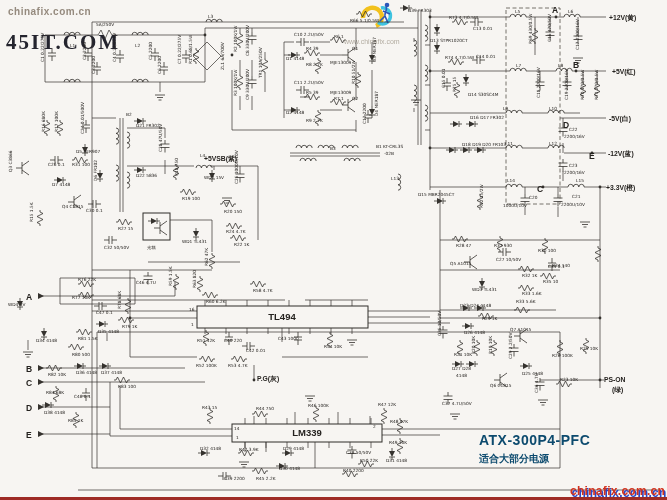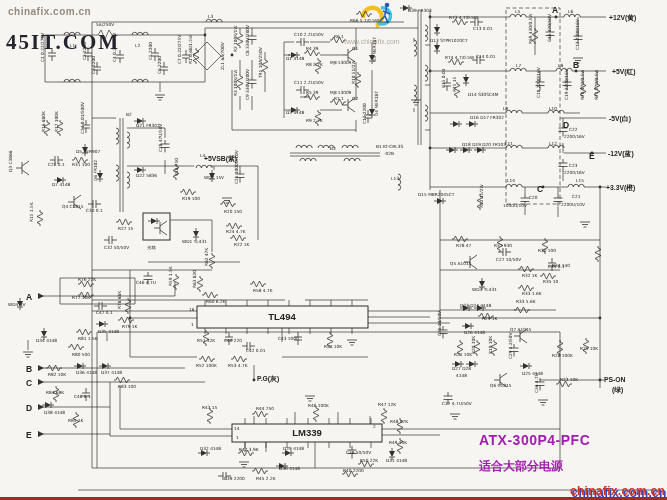--- a/index.html
+++ b/index.html
@@ -2,23 +2,23 @@
 <html><head>
 <meta charset="utf-8">
 <style>
   html,body{margin:0;padding:0;}
   #page{position:relative;width:667px;height:500px;background:#f7f5f2;overflow:hidden;
         font-family:"Liberation Sans",sans-serif;}
   .wm-top{position:absolute;left:8px;top:6px;font-size:10px;font-weight:bold;color:#958a7e;letter-spacing:.5px;}
   .brand{position:absolute;left:6px;top:30px;font-family:"Liberation Serif",serif;font-size:21px;
          font-weight:bold;color:#24242e;letter-spacing:2px;}
   .wm-mid{position:absolute;left:344px;top:38px;font-size:7px;color:#b3aca1;}
-  .titleblock{position:absolute;left:479px;top:432px;color:#a21caf;}
+  .titleblock{position:absolute;left:479px;top:432px;color:#0c4a6e;}
   .titleblock .model{font-size:14px;font-weight:bold;letter-spacing:.5px;}
-  .titleblock .tl{font-size:12px;font-weight:bold;margin-top:10px;}
+  .titleblock .tl{font-size:10px;font-weight:bold;margin-top:4px;}
   .wm-bot{position:absolute;left:570px;top:484px;font-size:12px;font-weight:bold;color:#d2321e;
           text-shadow:1.5px 1.5px 0 #2a46c8;letter-spacing:.3px;}
   .redline{position:absolute;left:0;bottom:0;width:100%;height:3px;background:#9e2b25;}
   svg{position:absolute;left:0;top:0;}
   .w{stroke:#35322e;stroke-width:.7;fill:none;}
   .sym{stroke:#35322e;stroke-width:.8;fill:none;}
   .fillsym{fill:#35322e;stroke:none;}
   .box{stroke:#2f2c28;stroke-width:1;fill:none;}
   .dash{stroke:#55504a;stroke-width:.8;fill:none;stroke-dasharray:4 2.5;}
   text{fill:#25221f;}

